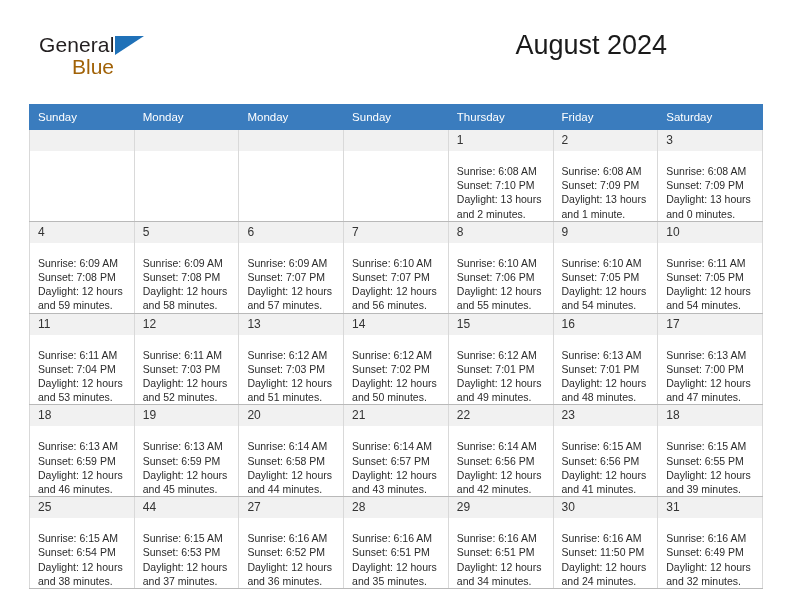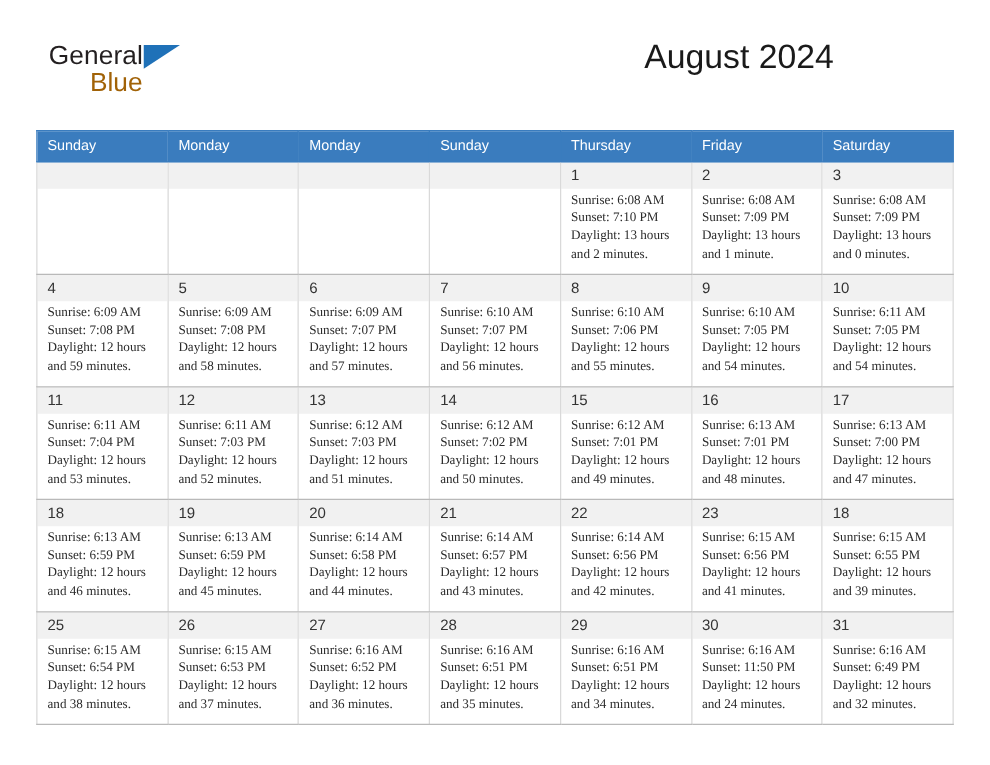--- a/index.html
+++ b/index.html
@@ -119,25 +119,24 @@
   .daynum {
     display: block;
     background: #f1f1f1;
     font-size: 12px;
     color: #333333;
     padding: 3px 0 4px 8px;
     height: 14px;
     line-height: 14px;
   }
   .details {
-    padding: 3px 6px 0 8px;
+    padding: 13px 6px 0 8px;
     font-size: 10.5px;
     line-height: 14.2px;
     color: #2b2b2b;
-    font-family: Liberation Serif, serif;
   }
   .details div {
     white-space: nowrap;
   }
   td.empty .details { visibility: hidden; }
   td.empty .daynum { color: transparent; }
 </style>
 </head>
 <body>
 
@@ -445,21 +444,21 @@
           <td>
             <span class="daynum">25</span>
             <div class="details">
               <div>Sunrise: 6:15 AM</div>
               <div>Sunset: 6:54 PM</div>
               <div>Daylight: 12 hours</div>
               <div>and 38 minutes.</div>
             </div>
           </td>
           <td>
-            <span class="daynum">26</span>
+            <span class="daynum">44</span>
             <div class="details">
               <div>Sunrise: 6:15 AM</div>
               <div>Sunset: 6:53 PM</div>
               <div>Daylight: 12 hours</div>
               <div>and 37 minutes.</div>
             </div>
           </td>
           <td>
             <span class="daynum">27</span>
             <div class="details">

